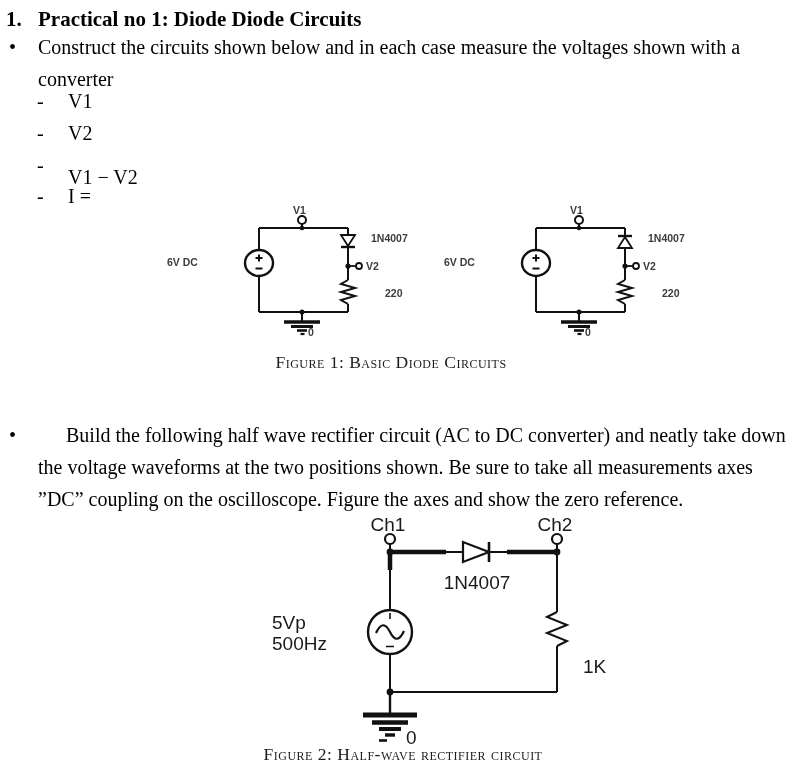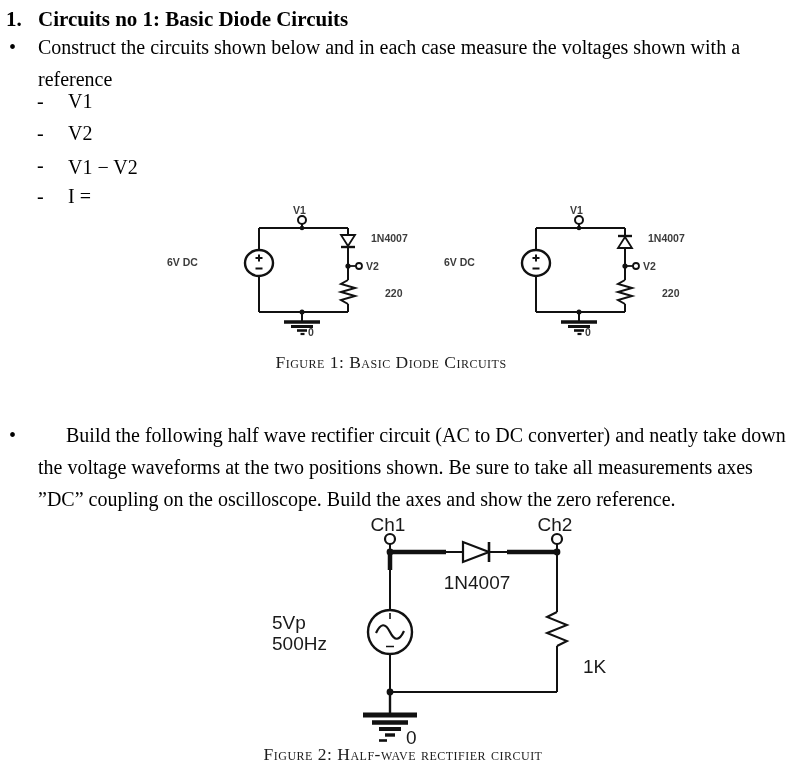--- a/index.html
+++ b/index.html
@@ -15,32 +15,32 @@
   .wire{stroke:#111;stroke-width:2;fill:none;}
   .wire-thick{stroke:#111;stroke-width:4.5;fill:none;}
   .sym{stroke:#111;stroke-width:2;fill:none;}
   .fig1-label{font-family:"Liberation Sans", sans-serif;font-size:10.5px;font-weight:bold;fill:#3c3c3c;}
   .fig2-label{font-family:"Liberation Sans", sans-serif;font-size:19px;fill:#1a1a1a;}
 </style>
 </head>
 <body>
 
 <div class="abs heading" style="left:6px;top:7px;">1.</div>
-<div class="abs heading" style="left:38px;top:7px;">Circuits no 1: Basic Diode Circuits</div>
+<div class="abs heading" style="left:38px;top:7px;">Practical no 1: Diode Diode Circuits</div>
 
 <div class="abs bullet-marker" style="left:9px;top:36px;">•</div>
 <div class="abs body-line" style="left:38px;top:36px;">Construct the circuits shown below and in each case measure the voltages shown with a</div>
-<div class="abs body-line" style="left:38px;top:68px;">reference</div>
+<div class="abs body-line" style="left:38px;top:68px;">converter</div>
 
 <div class="abs body-line" style="left:37px;top:90px;">-</div>
 <div class="abs body-line" style="left:68px;top:90px;">V1</div>
 <div class="abs body-line" style="left:37px;top:122px;">-</div>
 <div class="abs body-line" style="left:68px;top:122px;">V2</div>
 <div class="abs body-line" style="left:37px;top:154px;">-</div>
-<div class="abs body-line" style="left:68px;top:156px;">V1 − V2</div>
+<div class="abs body-line" style="left:68px;top:166px;">V1 − V2</div>
 <div class="abs body-line" style="left:37px;top:185px;">-</div>
 <div class="abs body-line" style="left:68px;top:185px;">I =</div>
 
 <svg style="left:150px;top:195px;" width="656" height="152" viewBox="0 0 656 152">
 
   <g>
     <path class="wire" d="M109,33 H198 M109,33 V56 M109,81 V117 M109,117 H198 M198,33 V40 M198,52 V85 M198,109 V117"></path>
 
     <g>
       <path class="wire" d="M152,29 V33"></path>
@@ -119,21 +119,21 @@
     </g>
     <text class="fig1-label" x="435" y="141">0</text>
   </g>
 </svg>
 
 <div class="abs caption" style="left:0;top:352px;transform:translateX(-12px);">Figure 1: Basic Diode Circuits</div>
 
 <div class="abs bullet-marker" style="left:9px;top:424px;">•</div>
 <div class="abs body-line" style="left:38px;top:424px;margin-left:28px;">Build the following half wave rectifier circuit (AC to DC converter) and neatly take down</div>
 <div class="abs body-line" style="left:38px;top:456px;">the voltage waveforms at the two positions shown. Be sure to take all measurements axes</div>
-<div class="abs body-line" style="left:38px;top:488px;">”DC” coupling on the oscilloscope. Build the axes and show the zero reference.</div>
+<div class="abs body-line" style="left:38px;top:488px;">”DC” coupling on the oscilloscope. Figure the axes and show the zero reference.</div>
 
 <svg style="left:230px;top:505px;" width="420" height="242" viewBox="0 0 420 242">
   <g>
 
     <path class="wire" d="M160,47 H233 M260,47 H327 M160,47 V105 M160,149 V187 M160,187 H327 M327,47 V107 M327,141 V187"></path>
 
     <path class="wire-thick" d="M161,47 H216 M277,47 H326 M160,48 V65"></path>
     <circle cx="160" cy="47" r="3.4" fill="#111"></circle>
     <circle cx="327" cy="47" r="3.4" fill="#111"></circle>
     <circle cx="160" cy="187" r="3.4" fill="#111"></circle>

